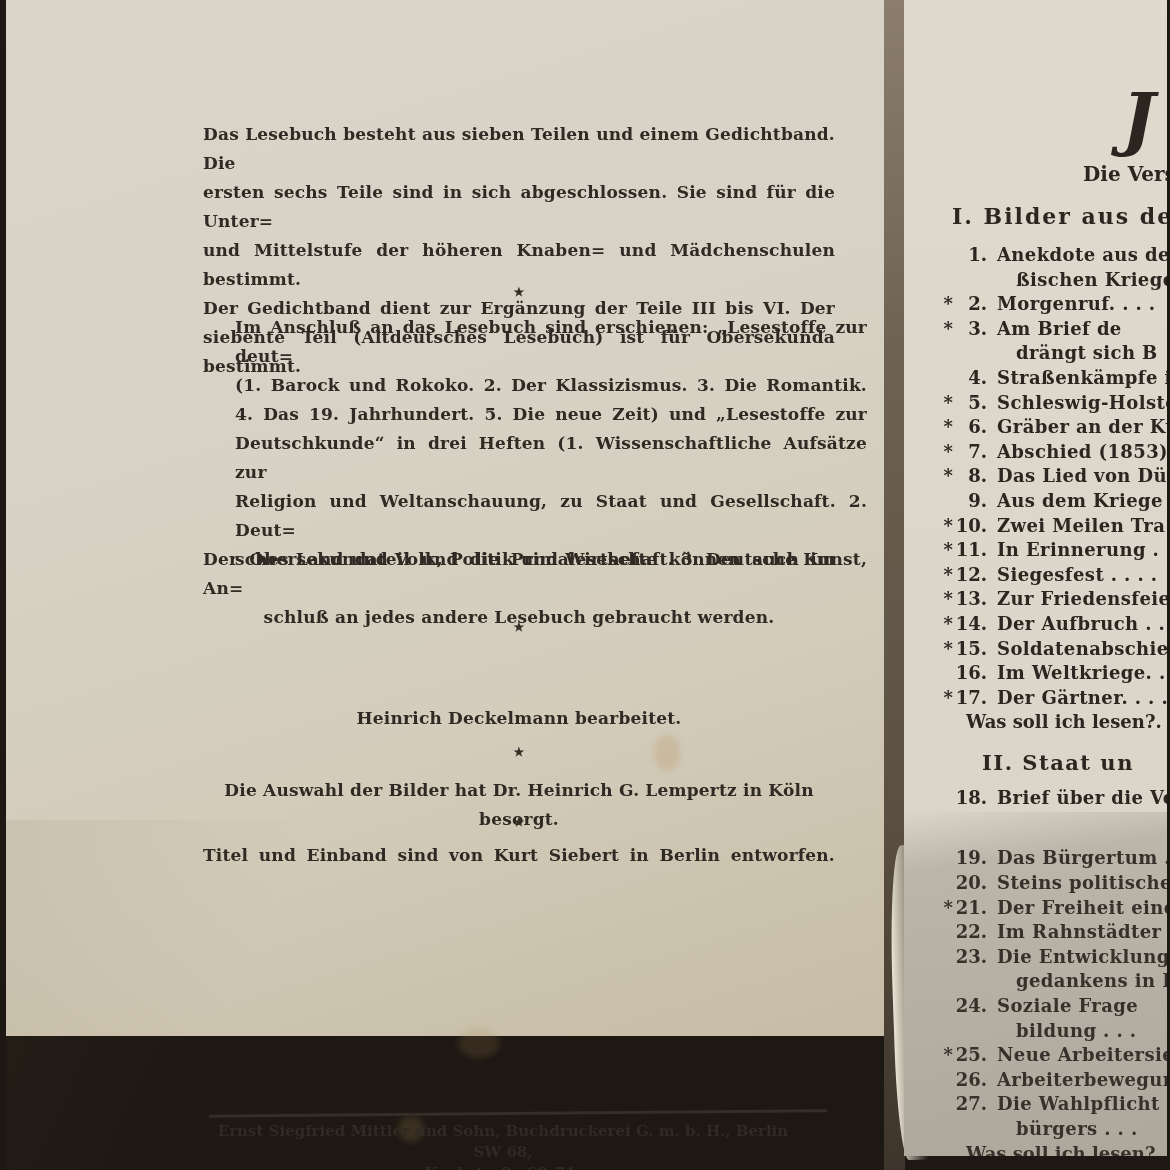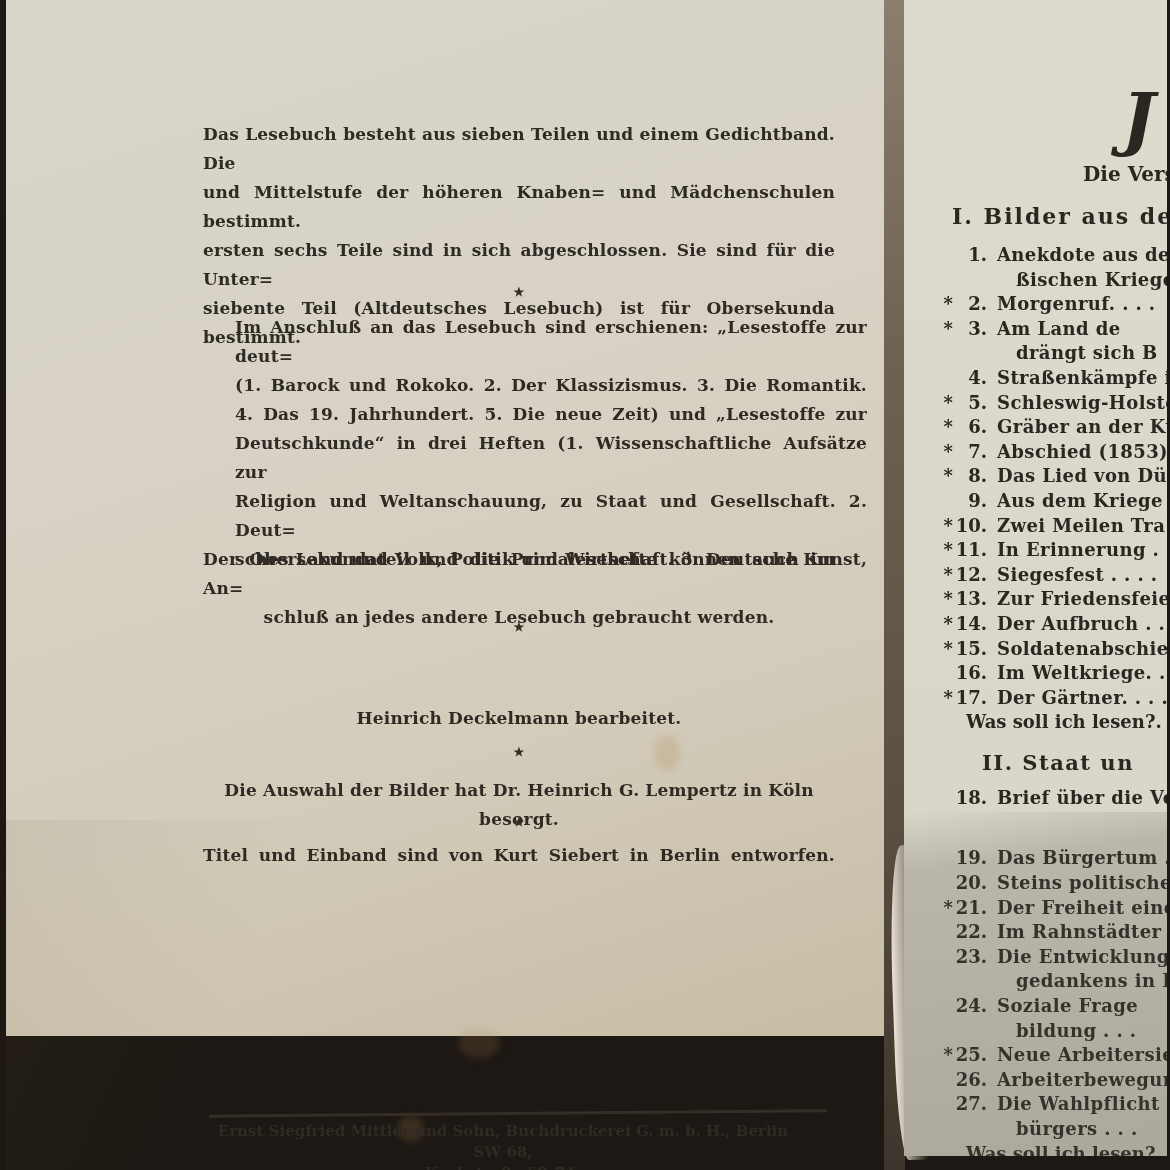--- a/index.html
+++ b/index.html
@@ -80,22 +80,23 @@
 
 <div class="left-page">
   <div class="crease"></div>
   <div class="stain a"></div>
   <div class="stain b"></div>
   <div class="stain c"></div>
 
   <div class="ltext">
     <div class="pblock p1">
         <div class="jl">Das Lesebuch besteht aus sieben Teilen und einem Gedichtband. Die</div>
+        <div class="jl">ersten sechs Teile sind in sich abgeschlossen. Sie sind für die Unter=</div>
         <div class="jl">und Mittelstufe der höheren Knaben= und Mädchenschulen bestimmt.</div>
-        <div class="jl">ersten sechs Teile sind in sich abgeschlossen. Sie sind für die Unter=</div>
+        <div class="jl">Der Gedichtband dient zur Ergänzung der Teile III bis VI. Der</div>
         <div class="jl">siebente Teil (Altdeutsches Lesebuch) ist für Obersekunda bestimmt.</div>
       </div>
 
     <div class="star s1">★</div>
 
     <div class="pblock p2">
         <div class="jl">Im Anschluß an das Lesebuch sind erschienen: „Lesestoffe zur deut=</div>
         <div class="jl">(1. Barock und Rokoko.  2. Der Klassizismus.  3. Die Romantik.</div>
         <div class="jl">4. Das 19. Jahrhundert.  5. Die neue Zeit) und „Lesestoffe zur</div>
         <div class="jl">Deutschkunde“ in drei Heften (1. Wissenschaftliche Aufsätze zur</div>
@@ -147,21 +148,21 @@
 
   <div class="trow">
     <span class="tstar">*</span>
     <span class="tnum">2.</span>
     <span class="ttext">Morgenruf. . . .</span>
   </div>
 
   <div class="trow">
     <span class="tstar">*</span>
     <span class="tnum">3.</span>
-    <span class="ttext">Am  Land  de</span>
+    <span class="ttext">Am  Brief  de</span>
   </div>
   <div class="tcont">drängt  sich  B</div>
 
   <div class="trow">
     <span class="tstar"></span>
     <span class="tnum">4.</span>
     <span class="ttext">Straßenkämpfe in</span>
   </div>
 
   <div class="trow">

